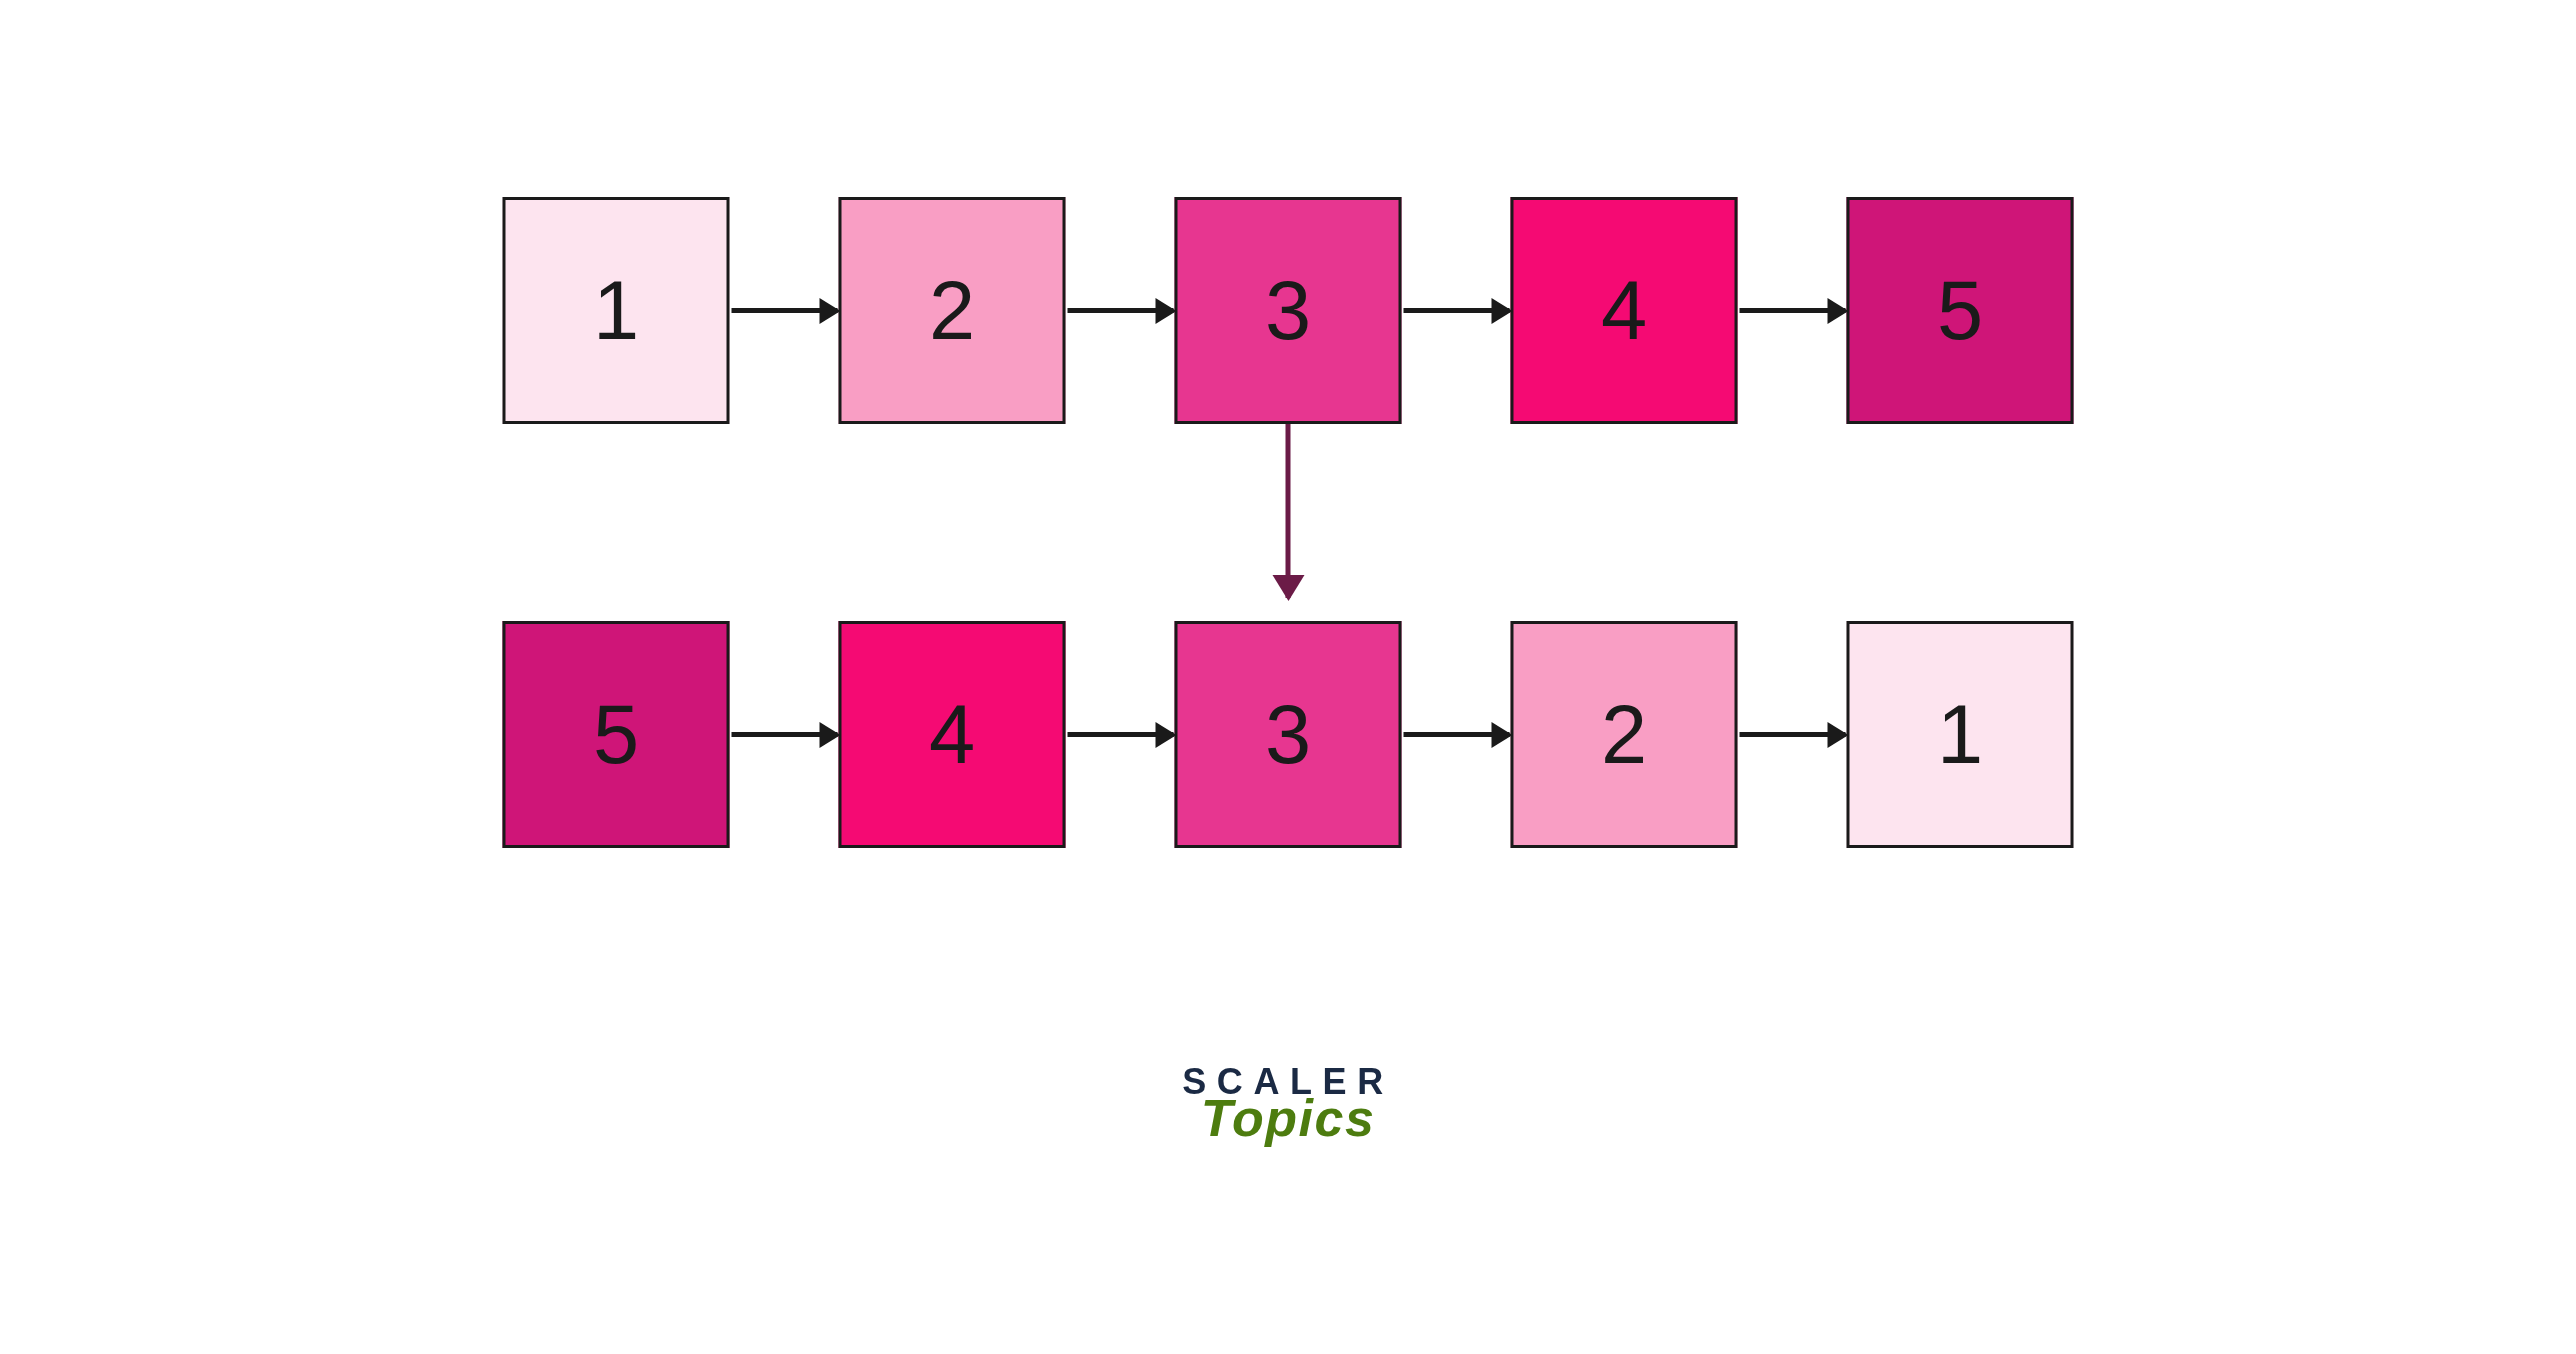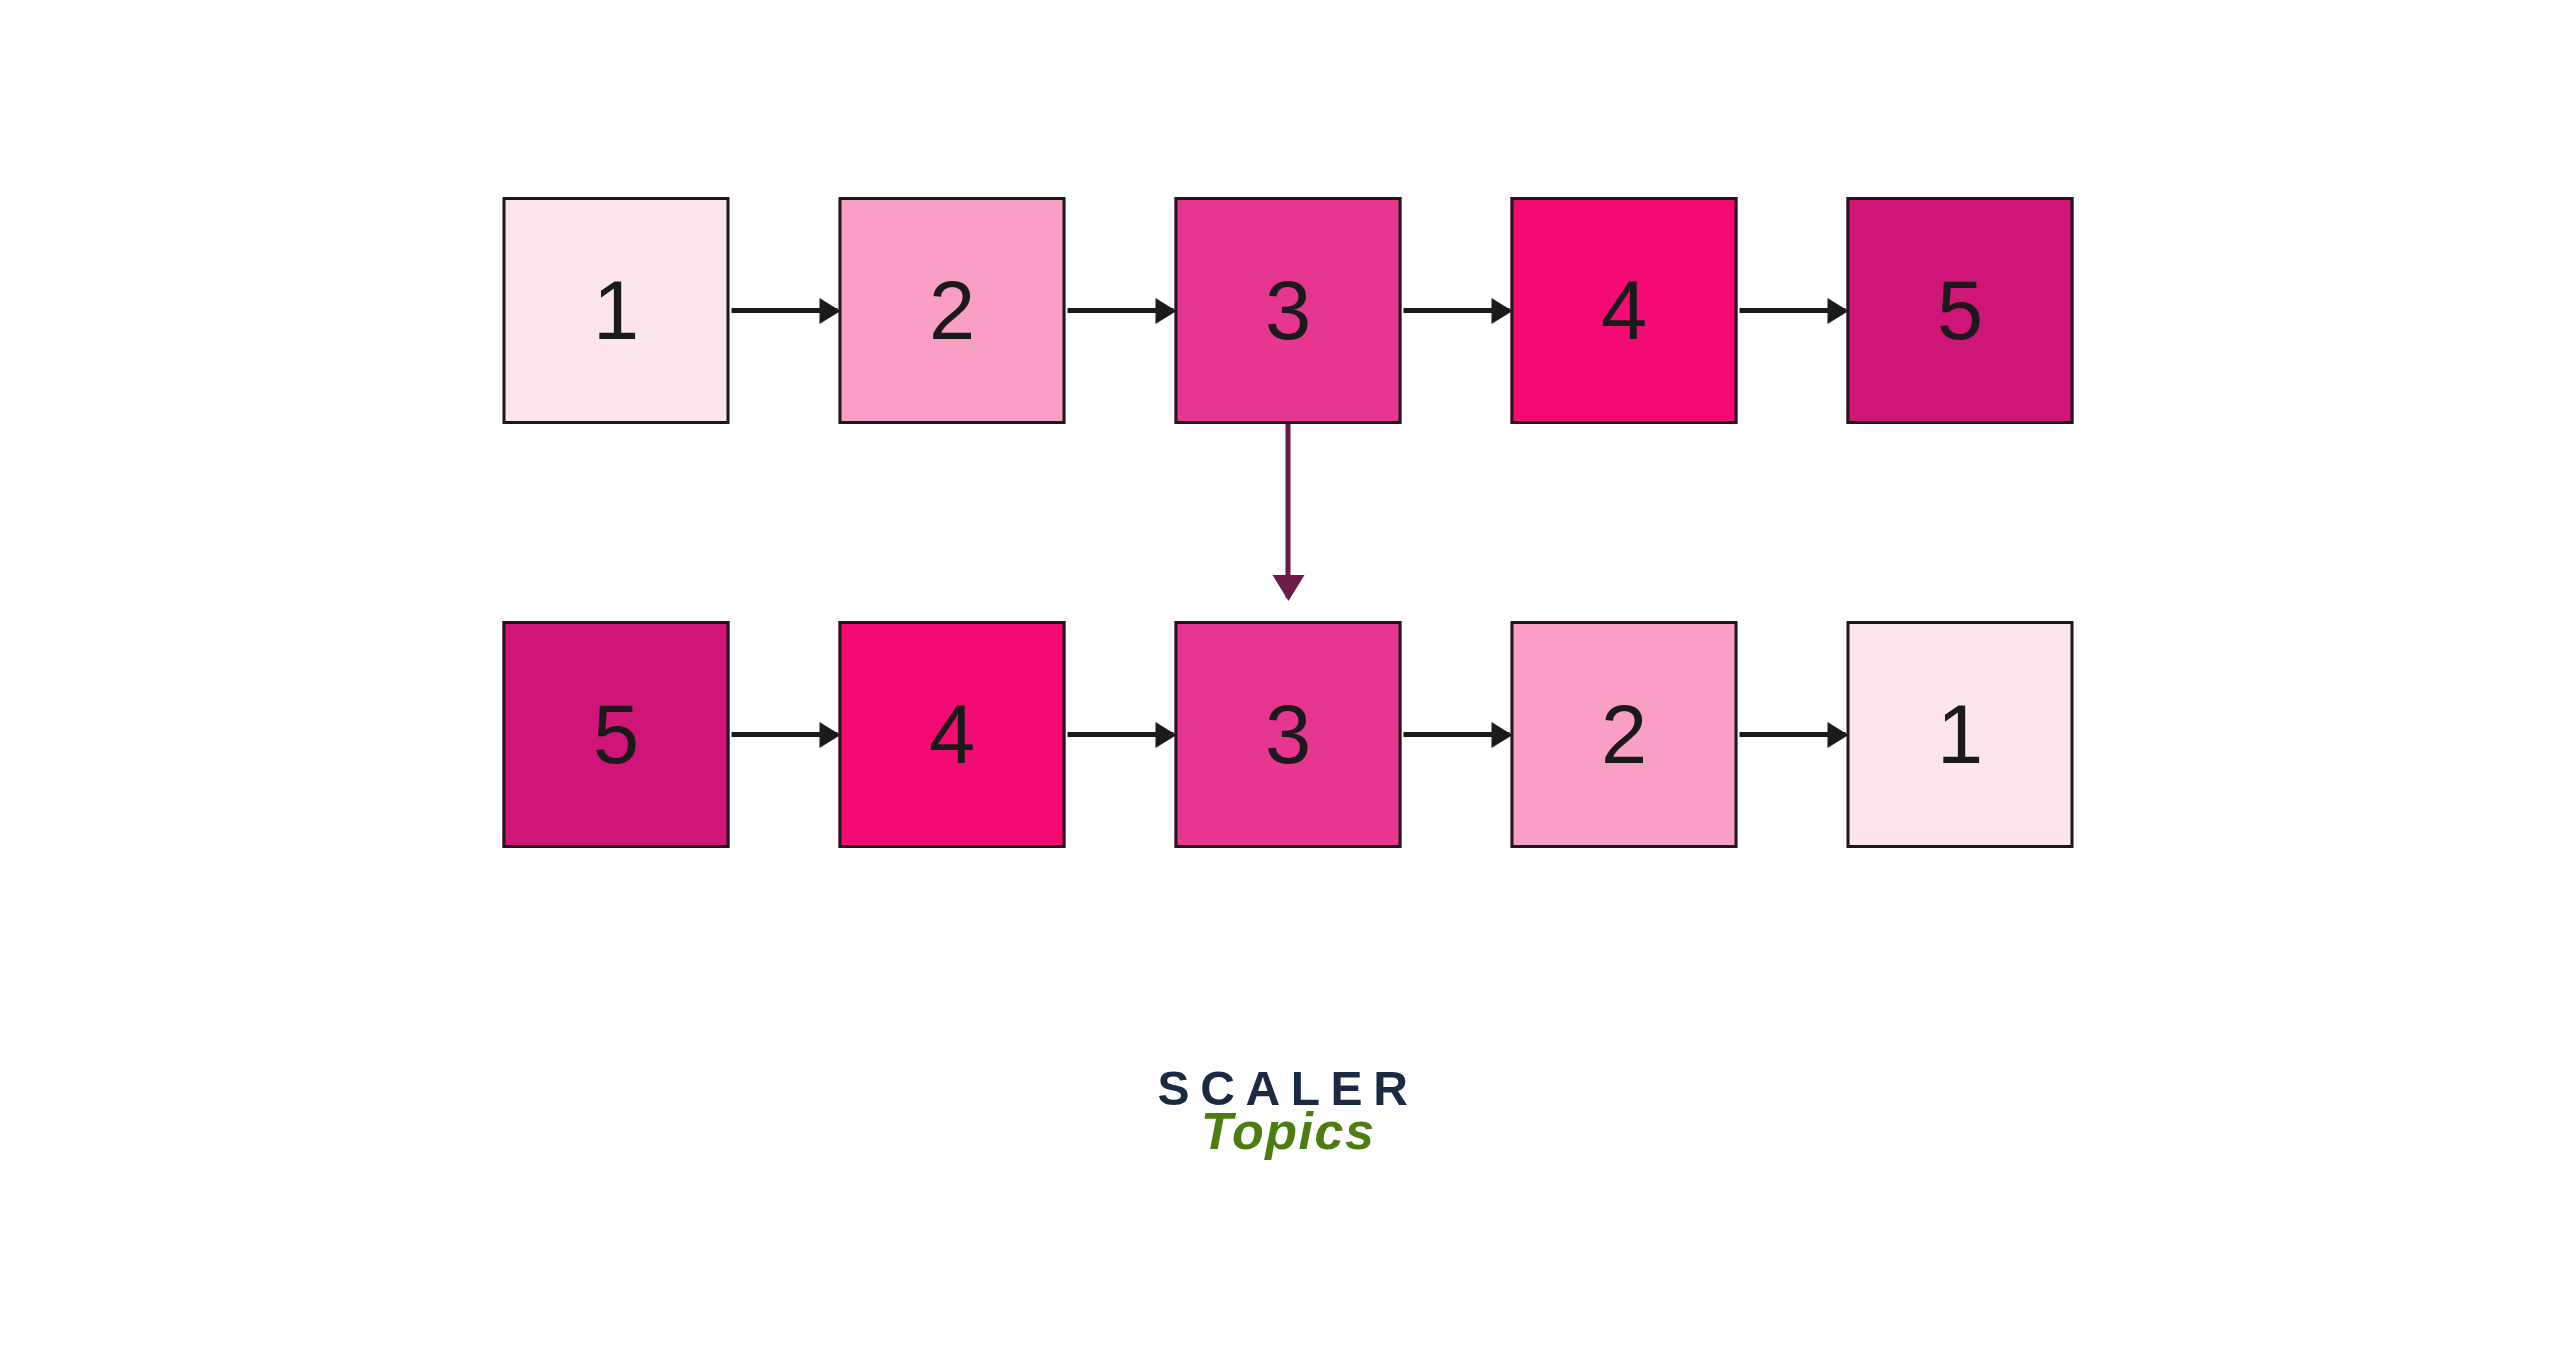--- a/index.html
+++ b/index.html
@@ -78,21 +78,21 @@
     border-right: 16.7px solid transparent;
   }
   .logo {
     position: absolute;
     left: 50%;
     top: 1061px;
     transform: translateX(-50%);
     text-align: center;
   }
   .logo-top {
-    font-size: 48px;
+    font-size: 36px;
     font-weight: 800;
     letter-spacing: 10.6px;
     color: #1b2a44;
   }
   .logo-bottom {
     font-size: 52px;
     font-style: italic;
     font-weight: 700;
     color: #4d7c0f;
     font-family: Liberation Sans, sans-serif;

